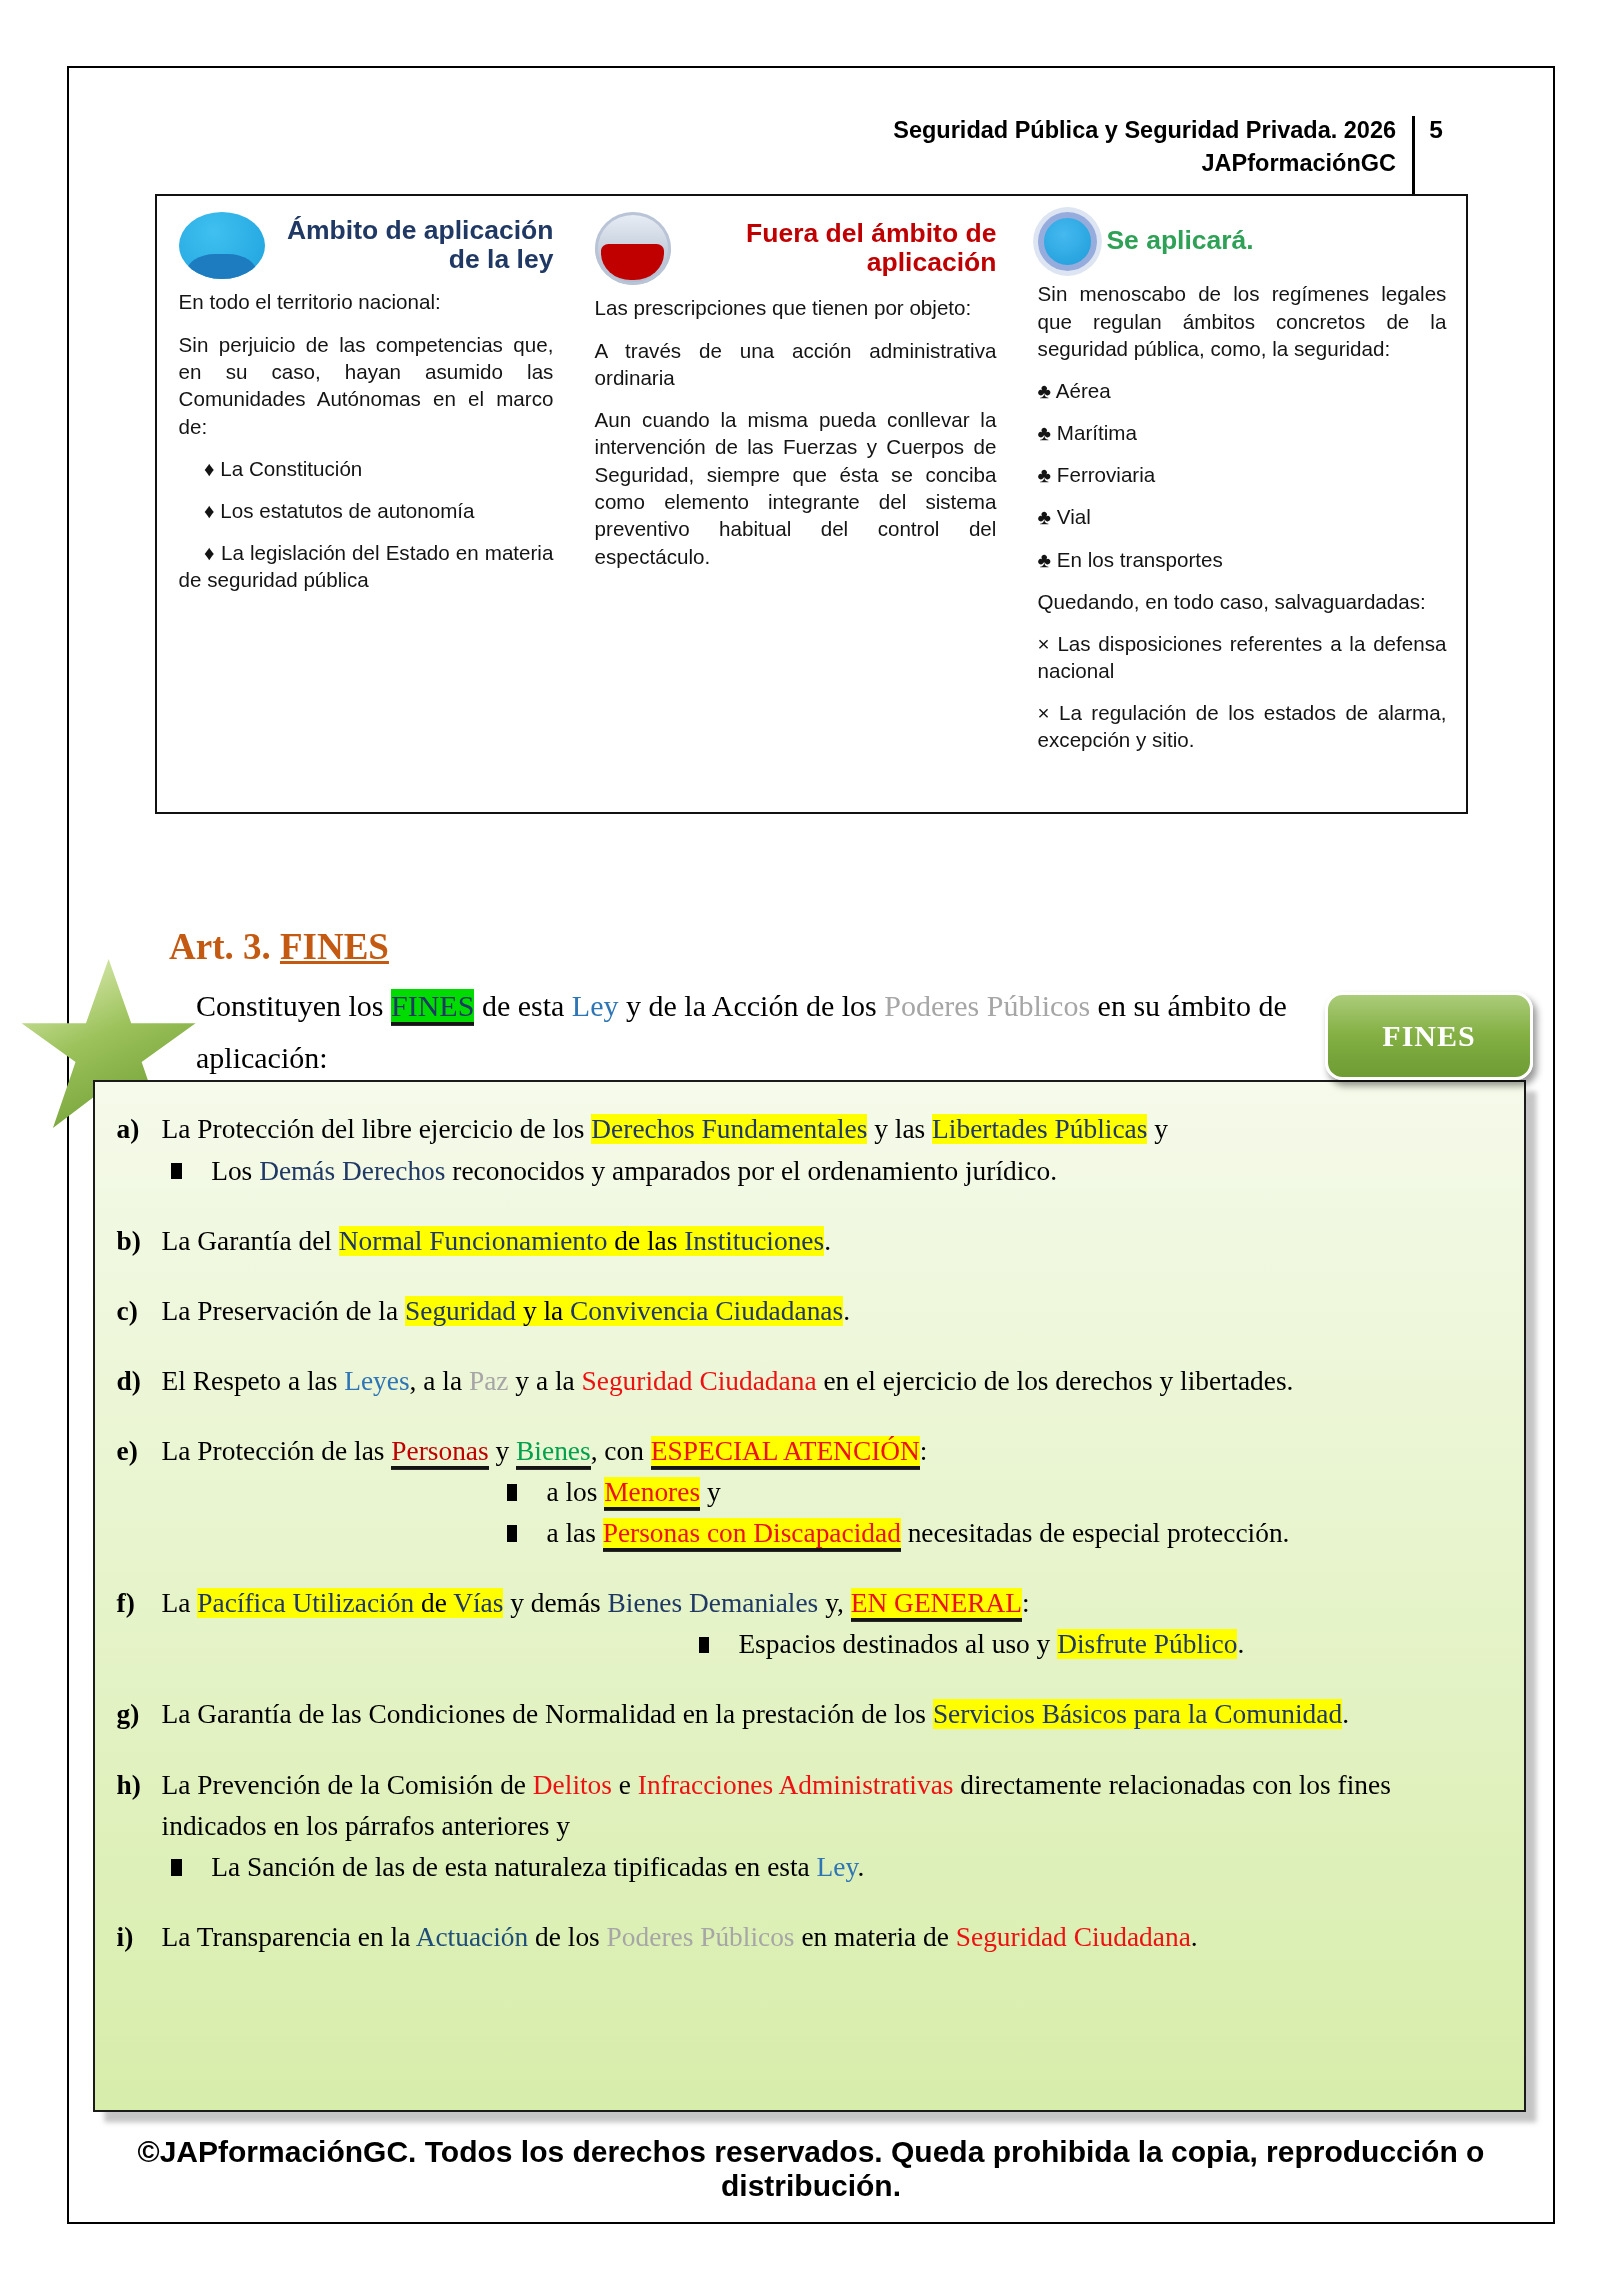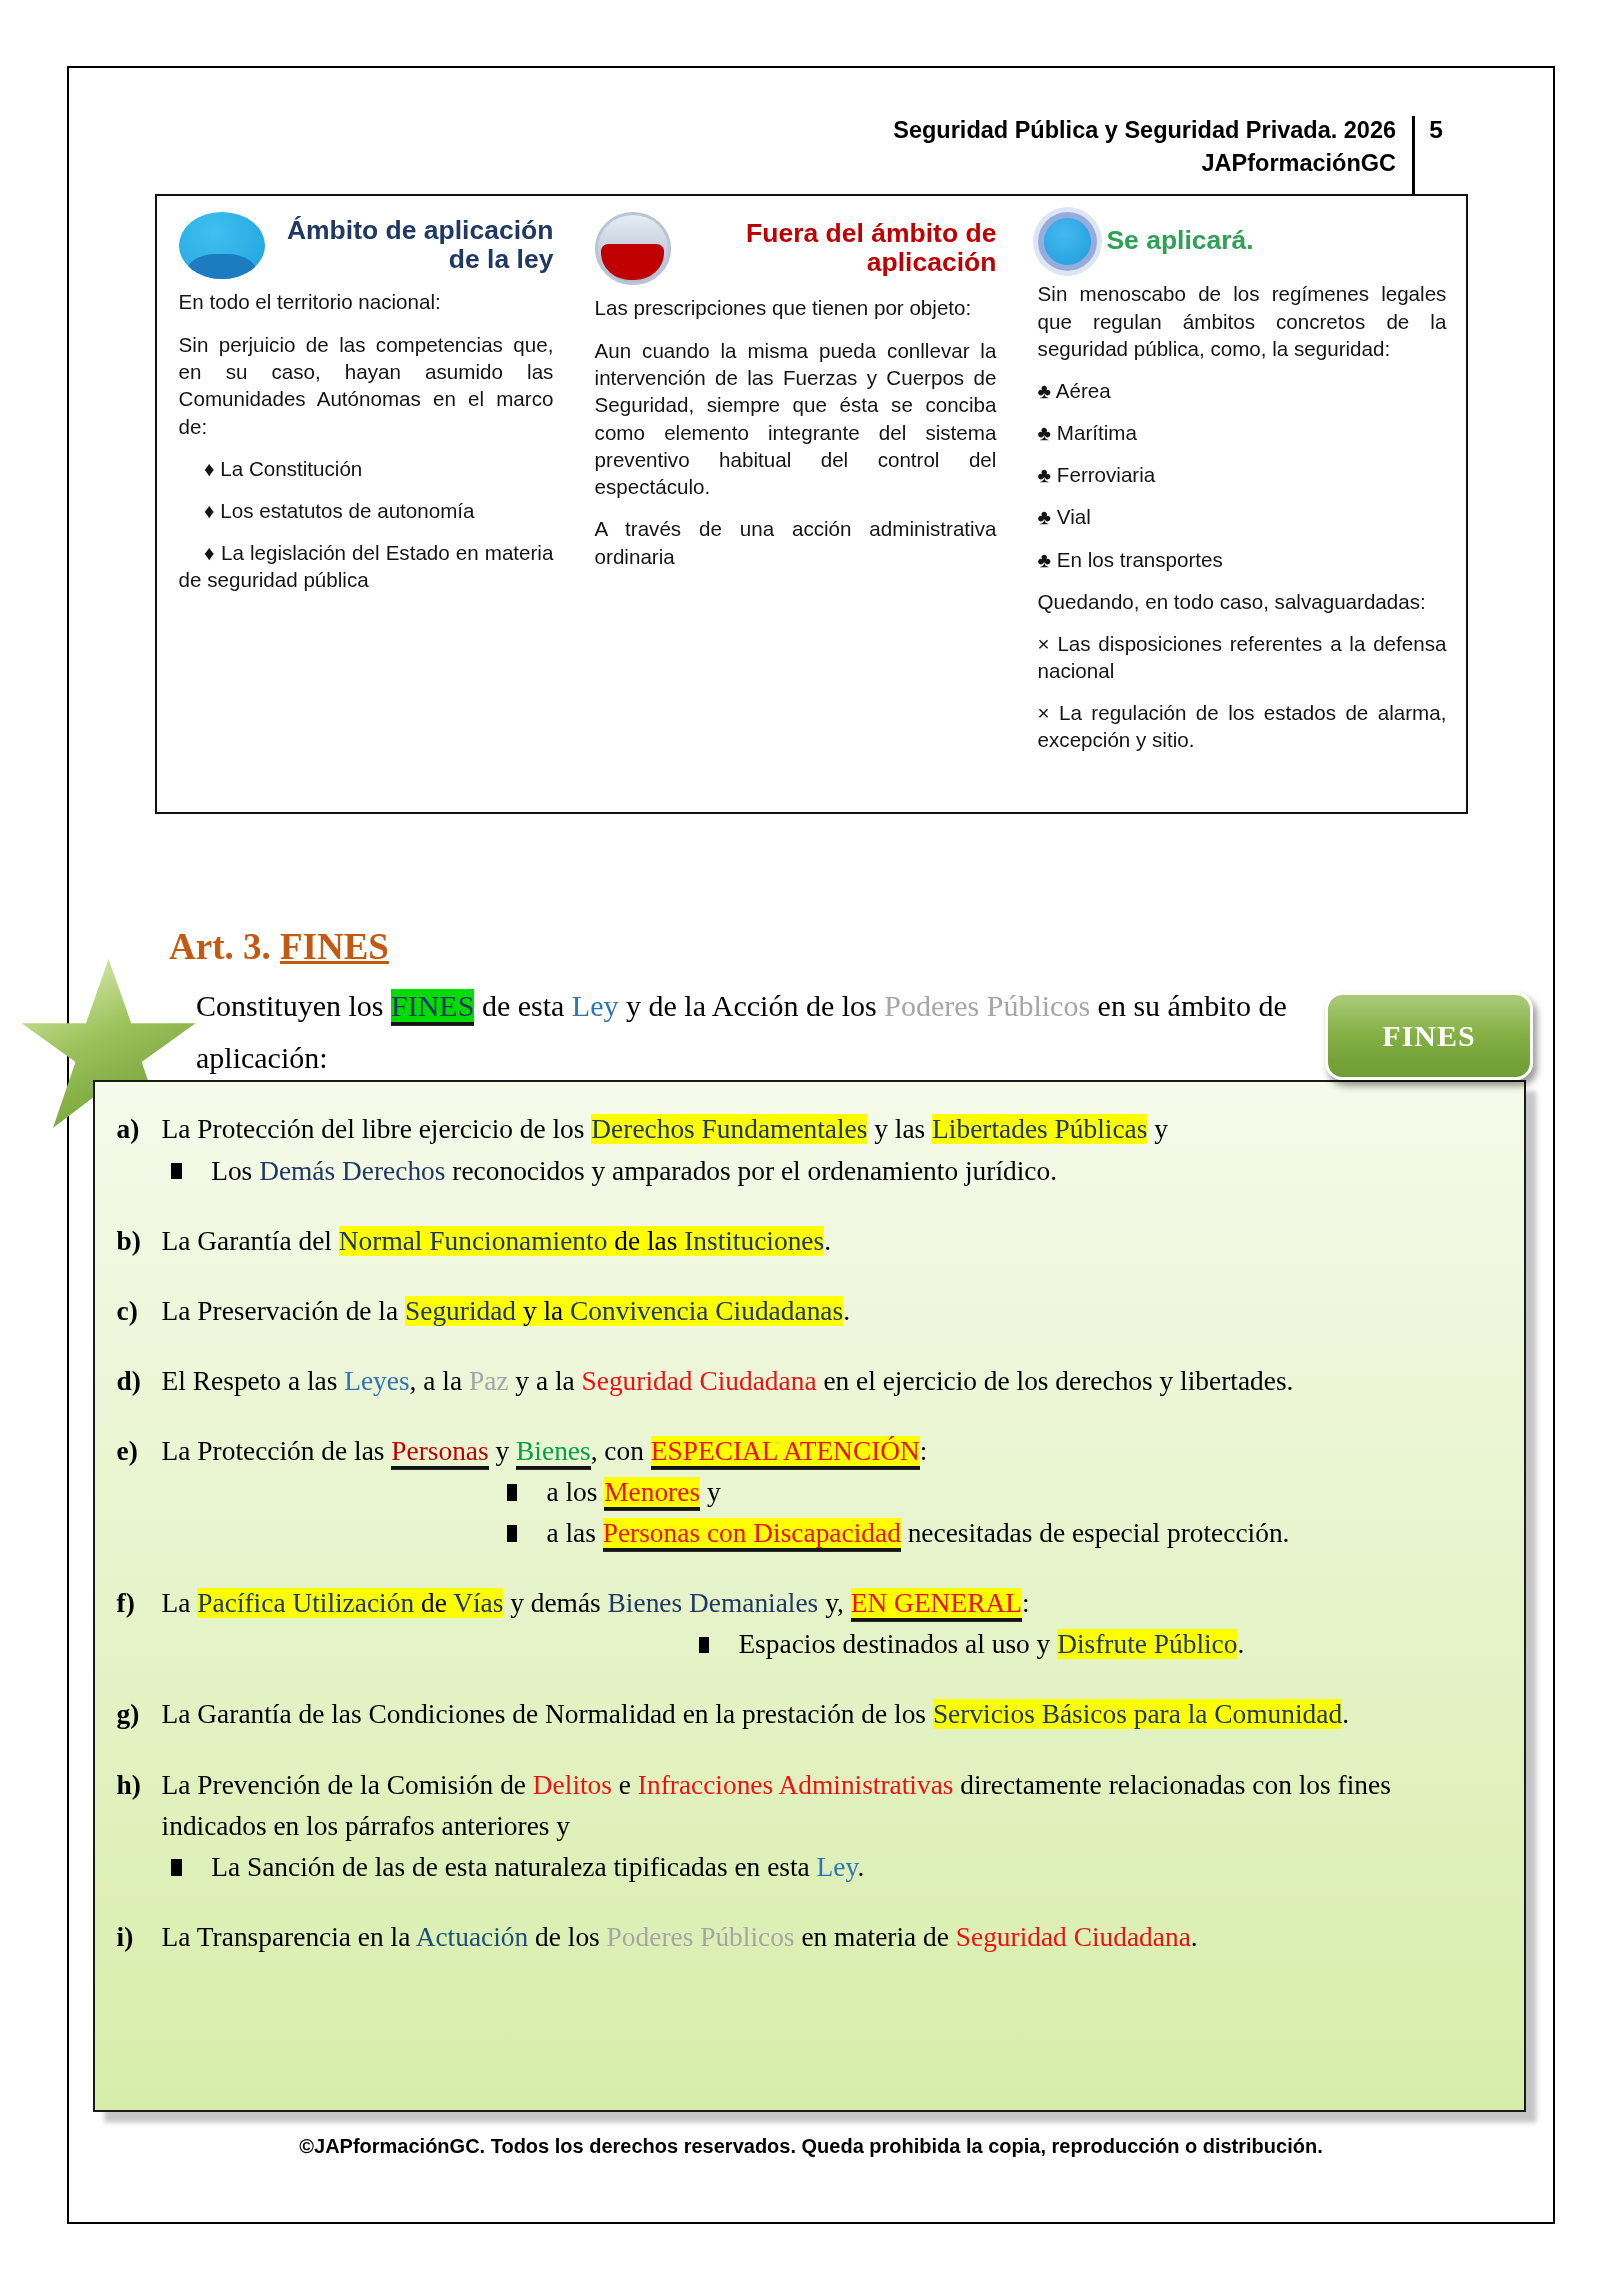--- a/index.html
+++ b/index.html
@@ -84,21 +84,21 @@
   .fitem { display:flex; margin-bottom:29px; }
   .flabel { flex:0 0 45px; font-weight:700; }
   .fbody { flex:1; }
   .sub { margin-top:0; margin-left:9.8px; display:flex; align-items:center; }
   .sub[data-indent="2"] { margin-left:345px; }
   .sub[data-indent="3"] { margin-left:537px; }
   .sq { flex:0 0 auto; width:10.8px; height:16.7px; background:#000; margin-right:29px; }
 
   
   .footer { position:absolute; left:67px; width:1488px; top:2135px; text-align:center;
-            font-family:"Liberation Sans", sans-serif; font-weight:700; font-size:20px; }
+            font-family:"Liberation Sans", sans-serif; font-weight:700; font-size:30px; }
 </style>
 </head>
 <body>
 
 <div class="frame"></div>
 
 <div class="header">
   <div class="header-titles">
     <div>Seguridad Pública y Seguridad Privada. 2026</div>
     <div>JAPformaciónGC</div>
@@ -122,22 +122,22 @@
         <p class="ib"><span>♦ </span><span>La legislación del Estado en materia de seguridad pública</span></p>
       </div>
   </div>
 
   <div class="info-col col2">
     <div class="info-head">
       <div class="icon-bowl"></div>
       <div class="info-title t-red">Fuera del ámbito de aplicación</div>
     </div>
     <p><span>Las prescripciones que tienen por objeto:</span></p>
+    <p><span>A través de una </span><span class="b">acción administrativa ordinaria</span></p>
     <p><span>Aun cuando la misma pueda conllevar la intervención de las Fuerzas y Cuerpos de Seguridad, siempre que ésta se conciba como elemento integrante del sistema preventivo habitual del control del espectáculo.</span></p>
-    <p><span>A través de una </span><span class="b">acción administrativa ordinaria</span></p>
   </div>
 
   <div class="info-col col3">
     <div class="info-head">
       <div class="icon-circle"></div>
       <div class="info-title t-green">Se aplicará.</div>
     </div>
     <p><span>Sin menoscabo de los regímenes legales que regulan ámbitos concretos de la seguridad pública, como, la seguridad:</span></p>
     <div>
 

